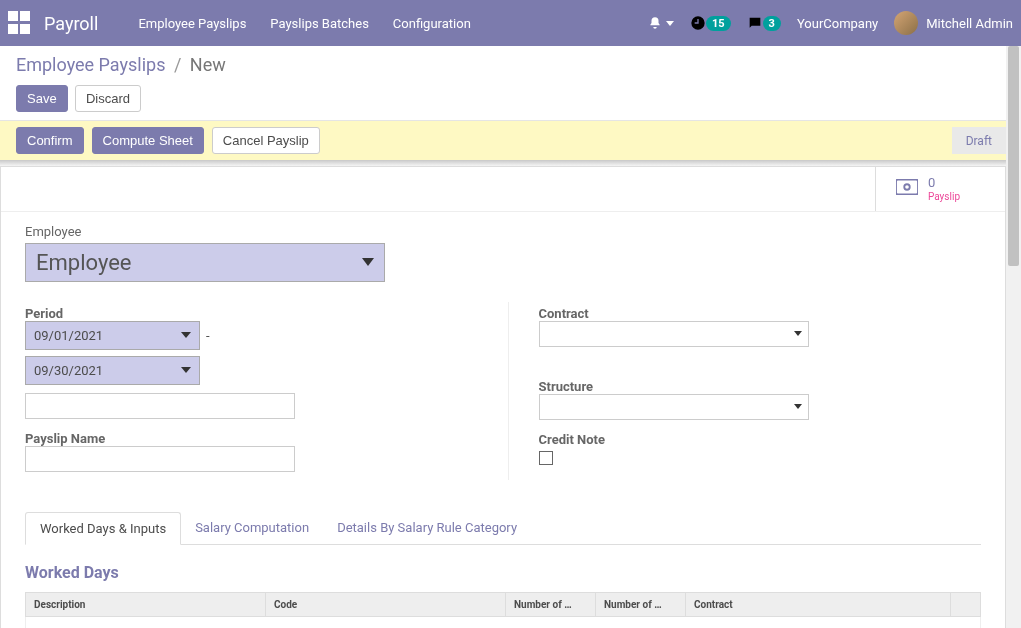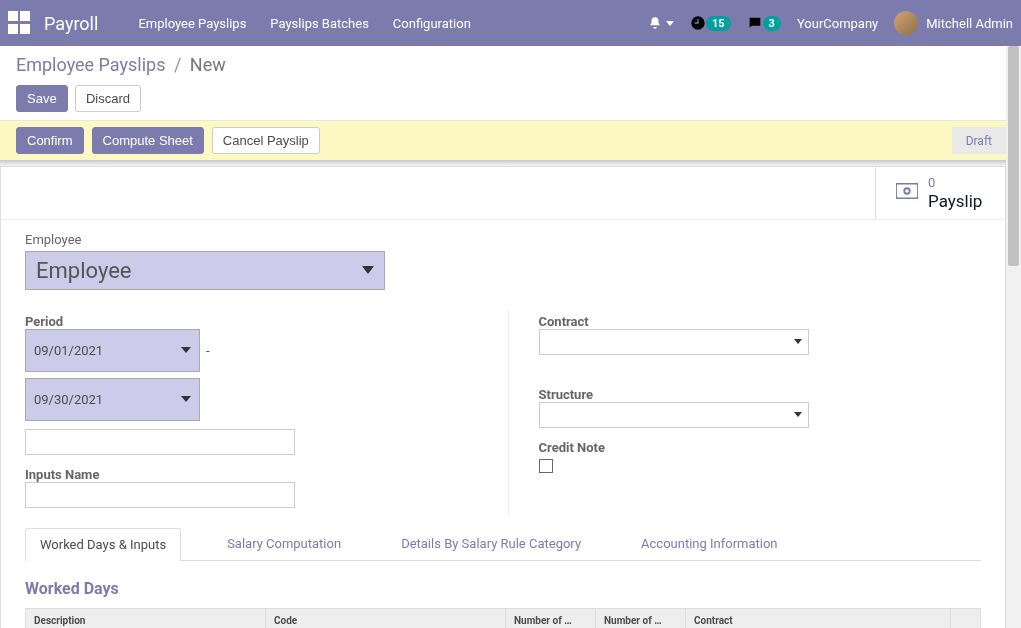--- a/index.html
+++ b/index.html
@@ -180,21 +180,21 @@
     padding: 8px 20px;
     cursor: pointer;
     display: flex;
     align-items: center;
     gap: 10px;
     min-width: 130px;
   }
   .stat-button .icon svg { fill: #7c7bad; }
   .stat-button .text { line-height: 1.2; }
   .stat-button .num { color: #7c7bad; font-size: 13px; }
-  .stat-button .lbl { color: #0f172a; font-size: 17px; }
+  .stat-button .lbl { color: #ec4899; font-size: 10px; }
 
   .form-content {
     padding: 12px 24px 0 24px;
   }
   .title-row { margin-bottom: 20px; }
   .title-label { font-size: 13px; color: #666; margin-bottom: 4px; display: block; }
   .employee-select {
     width: 360px;
     background: #ccccea;
     border: 1px solid #aaa;
@@ -229,21 +229,21 @@
     padding-top: 4px;
     font-weight: bold;
     font-size: 13px;
     color: #666;
   }
   .form-row .field { flex: 1; }
   .date-input {
     width: 175px;
     background: #ccccea;
     border: 1px solid #aaa;
-    padding: 13px 8px;
+    padding: 6px 8px;
     font-size: 13px;
     display: flex;
     justify-content: space-between;
     align-items: center;
     cursor: pointer;
   }
   .date-input .triangle-down {
     border-left: 5px solid transparent;
     border-right: 5px solid transparent;
     border-top: 6px solid #333;
@@ -278,22 +278,21 @@
     display: inline-block;
     margin-top: 4px;
     cursor: pointer;
   }
   .sep-dash { margin: 0 6px; }
 
   
   .tabs {
     display: flex;
     border-bottom: 1px solid #ddd;
-    margin-top: 12px;
-    gap: 32px;
+    margin-top: 32px;
   }
   .tab {
     padding: 8px 14px;
     color: #7c7bad;
     cursor: pointer;
     font-size: 13px;
   }
   .tab.active {
     border: 1px solid #ddd;
     border-bottom: 1px solid #fff;
@@ -448,21 +447,21 @@
               </div>
             </div>
           </div>
         </div>
         <div class="form-row">
           <div class="field">
             <input class="text-input" type="text" value="" style="">
           </div>
         </div>
         <div class="form-row">
-          <label>Inputs Name</label>
+          <label>Payslip Name</label>
           <div class="field">
             <input class="text-input" type="text" value="" style="">
           </div>
         </div>
       </div>
 
       <div class="form-col" style="border-left:1px solid #eee;padding-left:30px;">
         <div class="form-row">
           <label>Contract</label>
           <div class="field">
@@ -485,21 +484,20 @@
             <span class="checkbox"></span>
           </div>
         </div>
       </div>
     </div>
 
     <div class="tabs">
       <div class="tab active">Worked Days &amp; Inputs</div>
       <div class="tab">Salary Computation</div>
       <div class="tab">Details By Salary Rule Category</div>
-      <div class="tab">Accounting Information</div>
     </div>
 
     <div class="section-title">Worked Days</div>
 
     <table class="list">
       <thead>
         <tr>
           <th style="width:240px">Description</th>
           <th style="width:240px">Code</th>
           <th style="width:90px">Number of …</th>

